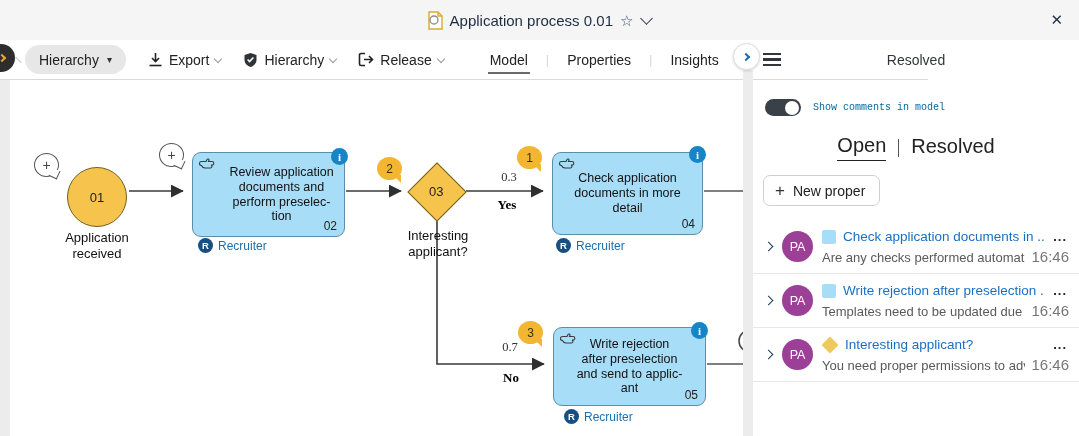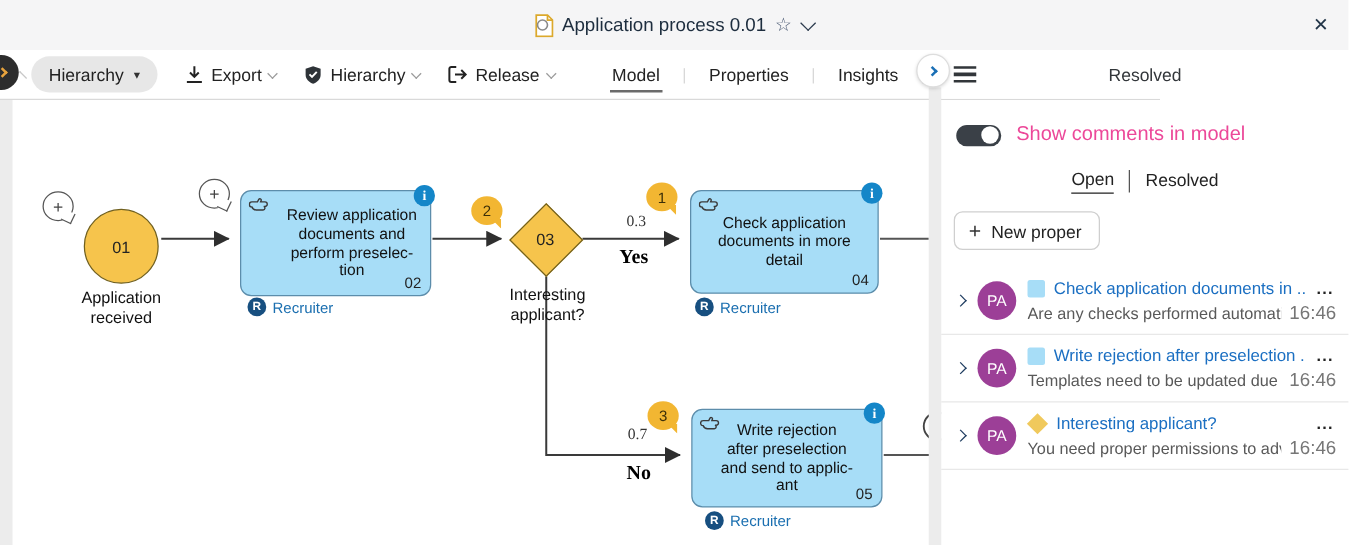--- a/index.html
+++ b/index.html
@@ -55,34 +55,34 @@
   .node-label { position:absolute; transform:translateX(-50%); text-align:center; font-size:13px; color:#111; line-height:1.2; white-space:nowrap; }
   .task { position:absolute; background:#a7ddf7; border:1.5px solid #5c8dab; border-radius:9px; padding:4px 6px; display:flex; align-items:center; justify-content:center; text-align:center; font-size:12.5px; color:#111; line-height:1.18; }
   .task .num { position:absolute; right:7px; bottom:3px; font-size:12px; color:#222; }
   .hand-icon { position:absolute; left:6px; top:5px; }
   .info-icon { position:absolute; width:17px; height:17px; border-radius:50%; background:#1486c8; color:#fff; font-size:11px; font-weight:bold; display:flex; align-items:center; justify-content:center; z-index:3; font-family:"Liberation Serif", serif; }
   .role { position:absolute; display:flex; align-items:center; gap:5px; font-size:12px; color:#1b6fb0; }
   .role .r-badge { width:15px; height:15px; border-radius:50%; background:#174f80; color:#fff; font-size:9.5px; font-weight:bold; display:flex; align-items:center; justify-content:center; }
   .gateway { position:absolute; width:42px; height:42px; background:#f6c44c; border:1.5px solid #70601f; transform:rotate(45deg); }
   .gateway-num { position:absolute; font-size:13px; color:#222; }
   .edge-label { position:absolute; font-size:12.5px; color:#333; transform:translateX(-50%);font-family:Liberation Serif, serif; }
-  .edge-label.cond { font-weight:bold; color:#000; font-size:16px; }
+  .edge-label.cond { font-weight:bold; color:#000; font-size:13px; }
 
   .comment-badge { position:absolute; width:25px; height:23px; background:#f2b632; border-radius:50% 50% 50% 50%; display:flex; align-items:center; justify-content:center; font-size:12px; color:#3c2f08; z-index:4; }
   .comment-badge::after { content:""; position:absolute; right:1px; bottom:-3px; width:8px; height:8px; background:#f2b632; clip-path:polygon(0 0, 100% 0, 100% 100%); }
   .add-bubble { position:absolute; width:25px; height:24px; border:1.3px solid #555; border-radius:50%; background:#fff; display:flex; align-items:center; justify-content:center; font-size:14px; color:#444; z-index:4; }
   .add-bubble::after { content:""; position:absolute; right:-1px; bottom:-2px; width:8px; height:8px; background:#fff; border-right:1.3px solid #555; border-bottom:1.3px solid #555; transform:rotate(25deg); }
 
   
   .panel { position:absolute; left:753px; top:80px; width:326px; height:356px; background:#fff; }
   .toggle-row { display:flex; align-items:center; gap:12px; padding:19px 0 0 12px; }
   .toggle { width:36px; height:17px; border-radius:10px; background:#3a4047; position:relative; cursor:pointer; flex-shrink:0; }
   .toggle .knob { position:absolute; right:2px; top:1.5px; width:14px; height:14px; border-radius:50%; background:#fff; }
-  .toggle-label { font-size:16px; color:#ec4899; }
-  .filter-tabs { display:flex; align-items:center; justify-content:center; gap:12px; margin-top:18px; font-size:14px; color:#222; }
+  .toggle-label { font-size:10px; color:#0369a1;font-family:Liberation Mono, monospace; }
+  .filter-tabs { display:flex; align-items:center; justify-content:center; gap:12px; margin-top:18px; font-size:20px; color:#222; }
   .ftab { cursor:pointer; padding-bottom:3px; }
   .ftab.active { border-bottom:1.7px solid #222; }
   .ftab-sep { width:1px; height:18px; background:#555; }
   .new-comment-btn { margin:14px 0 0 10px; display:inline-flex; align-items:center; gap:8px; border:1px solid #cfcfcf; border-radius:7px; padding:6px 14px 6px 11px; font-size:14px; color:#222; background:#fff; cursor:pointer; }
   .new-comment-btn .plus { font-size:17px; font-weight:400; color:#333; line-height:1; }
   .comment-list { margin-top:13px; }
   .comment-item { position:relative; display:flex; align-items:flex-start; padding:9px 10px 8px 12px; border-bottom:1px solid #e8e8e8; }
   .comment-item:first-child { border-top:1px solid transparent; }
   .ci-chev { color:#1c3a5e; width:7px; height:7px; border-width:1.8px; margin:14px 10px 0 0; flex-shrink:0; cursor:pointer; }
   .avatar { width:31px; height:31px; border-radius:50%; background:#9c3f97; color:#fff; font-size:12.5px; display:flex; align-items:center; justify-content:center; margin-right:9px; flex-shrink:0; margin-top:2px; }

